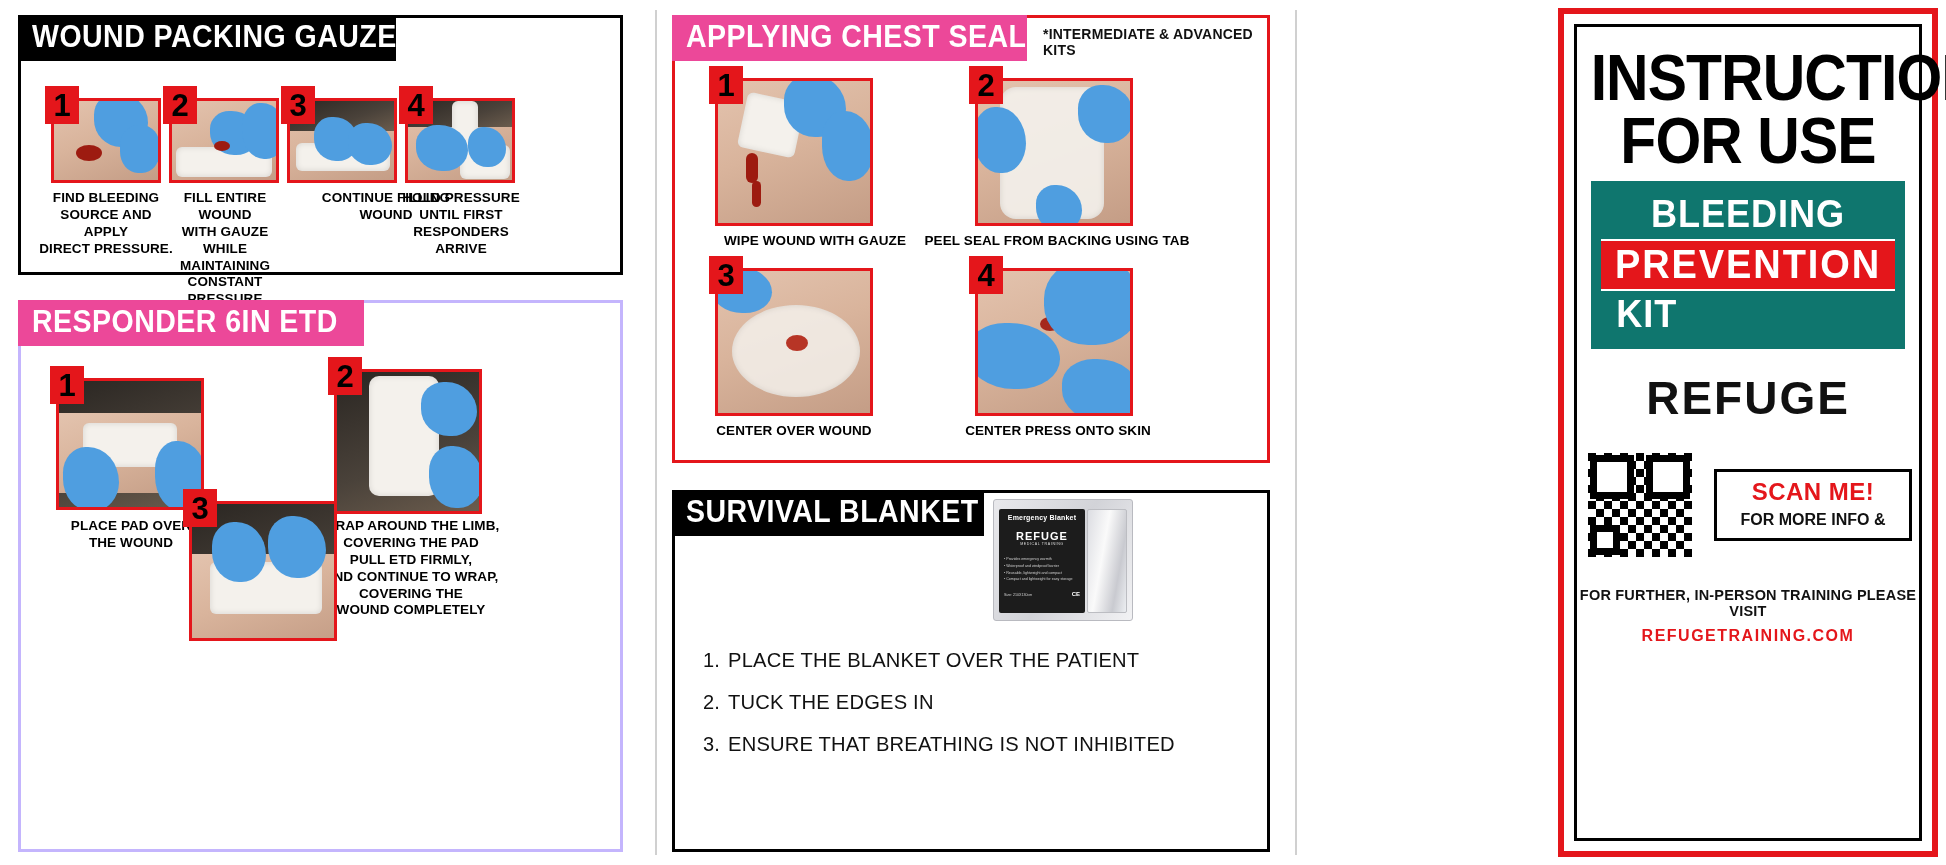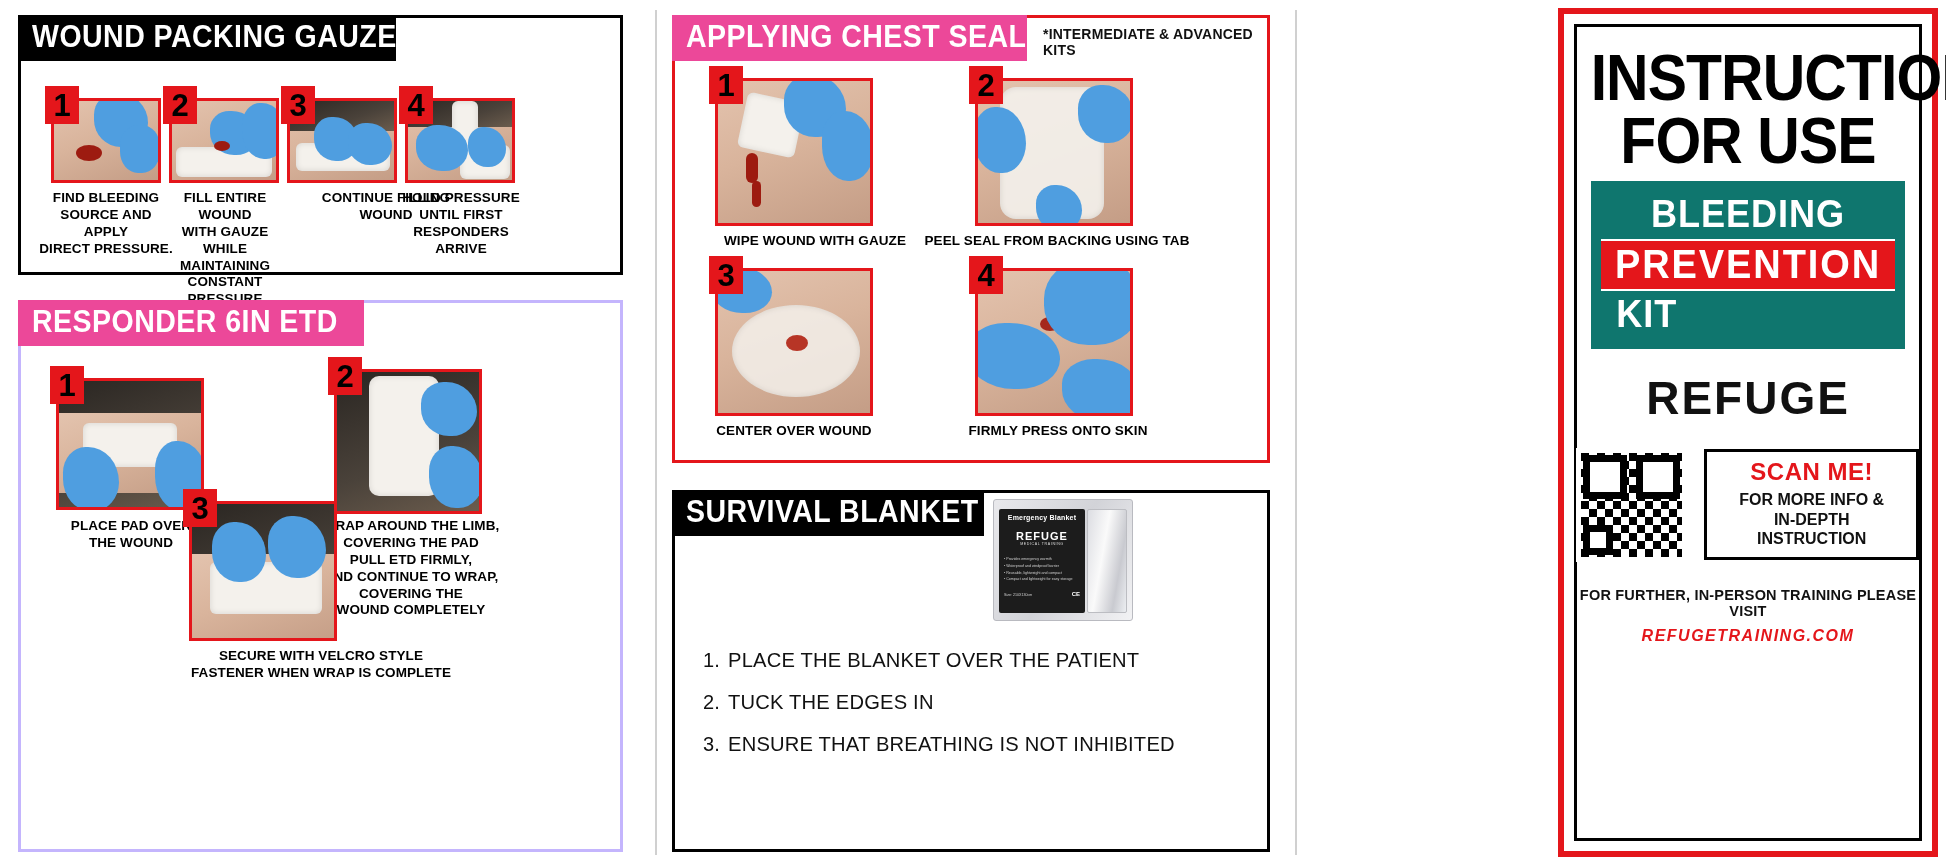--- a/index.html
+++ b/index.html
@@ -189,21 +189,21 @@
   .qr .eye3   { left: 2px; bottom: 2px; }
   .scanbox {
     border: 3px solid #000;
     padding: 6px 12px 9px 12px;
     text-align: center;
     min-width: 198px;
   }
   .scanme { color: #e4161b; font-weight: bold; font-size: 24px; letter-spacing: 0.5px; }
   .scansub { font-weight: bold; font-size: 16px; line-height: 1.2; margin-top: 4px; color:#111; }
   .footer1 { text-align: center; font-weight: bold; font-size: 14.5px; margin-top: 26px; color: #111; letter-spacing: 0.2px;}
-  .footer2 { text-align: center; font-weight: bold; font-size: 16px; margin-top: 8px; color: #e4161b; letter-spacing: 1.5px; font-style: italic; }
+  .footer2 { text-align: center; font-weight: bold; font-size: 16px; margin-top: 8px; color: #e4161b; letter-spacing: 1.5px; }
   .sb-item {
     display: flex; align-items: baseline; gap: 8px;
     font-size: 21px; font-weight: normal; color: #111;
     margin-bottom: 18px; letter-spacing: 0.2px;
   }
   .sb-num { font-size: 20px; }
   .sb-text { transform: scaleX(0.96); transform-origin: left; }
 
   .pkg {
     position: absolute;
@@ -305,22 +305,20 @@
 WOUND COMPLETELY</span></div>
 
     <div class="photo" style="left:168px; top:198px; width:148px; height:140px;">
       <div class="dark"></div>
       <div class="skin" style="top:50px; height:90px;"></div>
       <div class="gauze" style="left:18px; top:58px; width:112px; height:52px;"></div>
       <div class="glove" style="left:20px; top:18px; width:54px; height:60px;"></div>
       <div class="glove" style="left:76px; top:12px; width:58px; height:62px;"></div>
     </div>
     <div class="stepnum" style="left:162px; top:186px;">3</div>
-    <div class="cap" style="left:135px; top:345px; width:330px; white-space:pre-line;"><span>SECURE WITH VELCRO STYLE
-FASTENER WHEN WRAP IS COMPLETE</span></div>
   </div>
 
   <div style="position:absolute; left:672px; top:15px; width:598px; height:448px; border:3px solid #e4161b;">
     <div class="banner-red" style="position:absolute; left:-3px; top:-3px; width:355px; height:46px;">
       <span class="banner-title">APPLYING CHEST SEAL</span>
     </div>
     <div style="position:absolute; left:368px; top:8px; font-size:14px; font-weight:bold; color:#111; letter-spacing:0.2px;">
       <span>*INTERMEDIATE &amp; ADVANCED KITS</span>
     </div>
 
@@ -355,21 +353,21 @@
     <div class="cap" style="left:14px; top:405px; width:210px;"><span>CENTER OVER WOUND</span></div>
 
     <div class="photo" style="left:300px; top:250px; width:158px; height:148px;">
       <div class="skin"></div>
       <div class="blood" style="left:62px; top:46px; width:20px; height:14px; background:#a5281c;"></div>
       <div class="glove" style="left:-10px; top:52px; width:92px; height:66px;"></div>
       <div class="glove" style="left:66px; top:-12px; width:96px; height:86px; border-radius:46%;"></div>
       <div class="glove" style="left:84px; top:88px; width:78px; height:62px;"></div>
     </div>
     <div class="stepnum" style="left:294px; top:238px;">4</div>
-    <div class="cap" style="left:268px; top:405px; width:230px;"><span>FIRMLY PRESS ONTO SKIN</span></div>
+    <div class="cap" style="left:268px; top:405px; width:230px;"><span>CENTER PRESS ONTO SKIN</span></div>
   </div>
 
   <div style="position:absolute; left:672px; top:490px; width:598px; height:362px; border:3px solid #000;">
     <div class="banner-black" style="position:absolute; left:-3px; top:-3px; width:312px; height:46px;">
       <span class="banner-title">SURVIVAL BLANKET</span>
     </div>
 
     <div style="position:absolute; left:318px; top:6px; width:140px; height:122px;">
       <div class="pkg" style="left:0; top:0; width:140px; height:122px; position:absolute;"></div>
       <div style="position:absolute; left:6px; top:10px; width:86px; height:104px; background:#1c1c1c; border-radius:2px; color:#fff; padding:5px 5px;">
@@ -424,21 +422,20 @@
 
       <div class="refuge">REFUGE</div>
 
       <div class="qrrow">
         <div class="qr">
             <span class="eye3"></span>
           </div>
         <div class="scanbox">
           <div class="scanme">SCAN ME!</div>
           <div class="scansub">FOR MORE INFO &amp;</div>
-          <div class="scansub" style="margin-top:0;">IN-DEPTH INSTRUCTION</div>
         </div>
       </div>
 
       <div class="footer1">FOR FURTHER, IN-PERSON TRAINING PLEASE VISIT</div>
       <div class="footer2">REFUGETRAINING.COM</div>
     </div>
   </div>
 
 </div>
 

